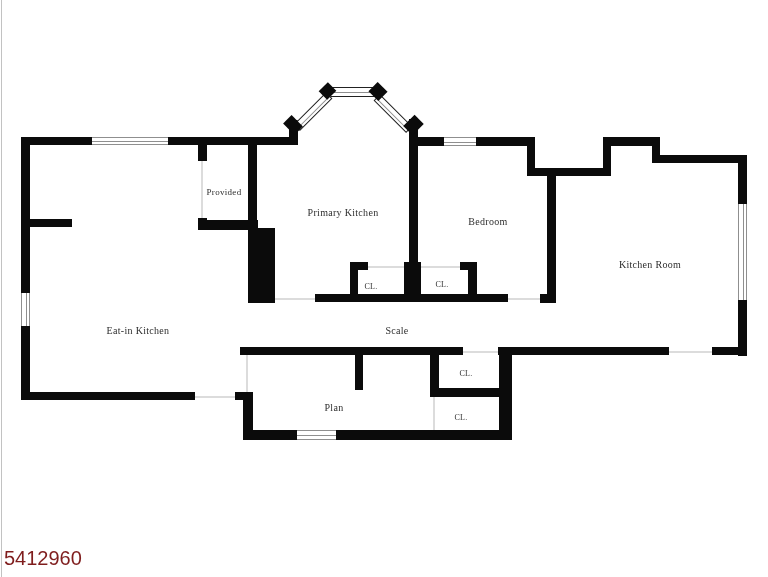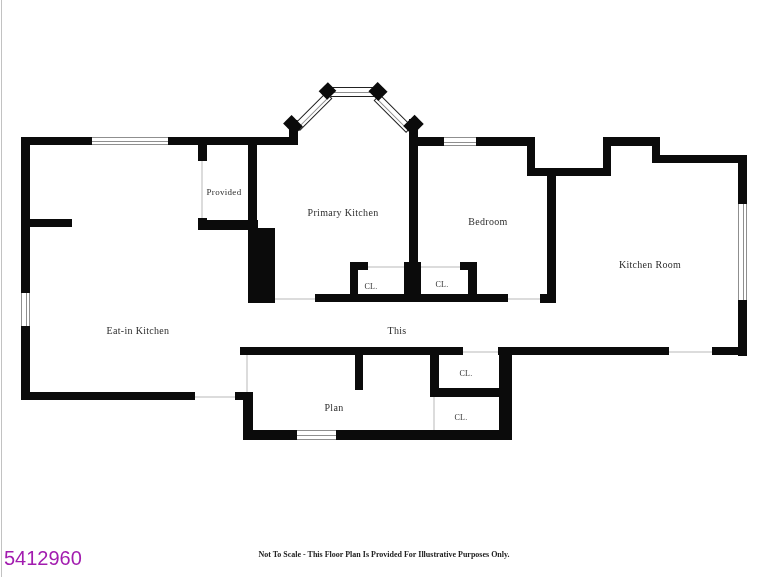--- a/index.html
+++ b/index.html
@@ -116,22 +116,21 @@
       </div>
       <div class="post" style="left: 321px; top: 85px; width: 13px; height: 12px; background: rgb(11, 11, 11); transform: rotate(-45deg);"></div>
       <div class="post" style="left: 371px; top: 85px; width: 14px; height: 13px; background: rgb(11, 11, 11); transform: rotate(45deg);"></div>
       <div class="post" style="left: 287px; top: 117px; width: 12px; height: 16px; background: rgb(11, 11, 11); transform: rotate(-45deg);"></div>
       <div class="post" style="left: 407px; top: 117px; width: 13px; height: 16px; background: rgb(11, 11, 11); transform: rotate(45deg);"></div>
       <div class="room-label" style="left: 138px; top: 282px; font-size: 10px; color: rgb(46, 46, 46); margin-top: 48px;">Eat-in Kitchen</div>
       <div class="room-label" style="left: 224px; top: 192px; font-size: 9px; color: rgb(46, 46, 46);">Provided</div>
       <div class="room-label" style="left: 343px; top: 212px; font-size: 10px; color: rgb(46, 46, 46);">Primary Kitchen</div>
       <div class="room-label" style="left: 488px; top: 221px; font-size: 10px; color: rgb(46, 46, 46);">Bedroom</div>
       <div class="room-label" style="left: 650px; top: 264px; font-size: 10px; color: rgb(46, 46, 46);">Kitchen Room</div>
-      <div class="room-label" style="left: 397px; top: 330px; font-size: 10px; color: rgb(46, 46, 46);">This</div>
+      <div class="room-label" style="left: 397px; top: 330px; font-size: 10px; color: rgb(46, 46, 46);">Scale</div>
       <div class="room-label" style="left: 334px; top: 407px; font-size: 10px; color: rgb(46, 46, 46);">Plan</div>
       <div class="room-label" style="left: 371px; top: 286px; font-size: 8px; color: rgb(46, 46, 46);">CL.</div>
       <div class="room-label" style="left: 442px; top: 284px; font-size: 8px; color: rgb(46, 46, 46);">CL.</div>
       <div class="room-label" style="left: 466px; top: 373px; font-size: 8px; color: rgb(46, 46, 46);">CL.</div>
       <div class="room-label" style="left: 461px; top: 417px; font-size: 8px; color: rgb(46, 46, 46);">CL.</div>
     </div>
-  <div id="listing-id" style="color: #a21caf;">5412960</div>
-  <div id="disclaimer">Not To Scale - This Floor Plan Is Provided For Illustrative Purposes Only.</div>
+  <div id="listing-id" style="color: #7f1d1d;">5412960</div>
 </div>
 
 </body></html>

